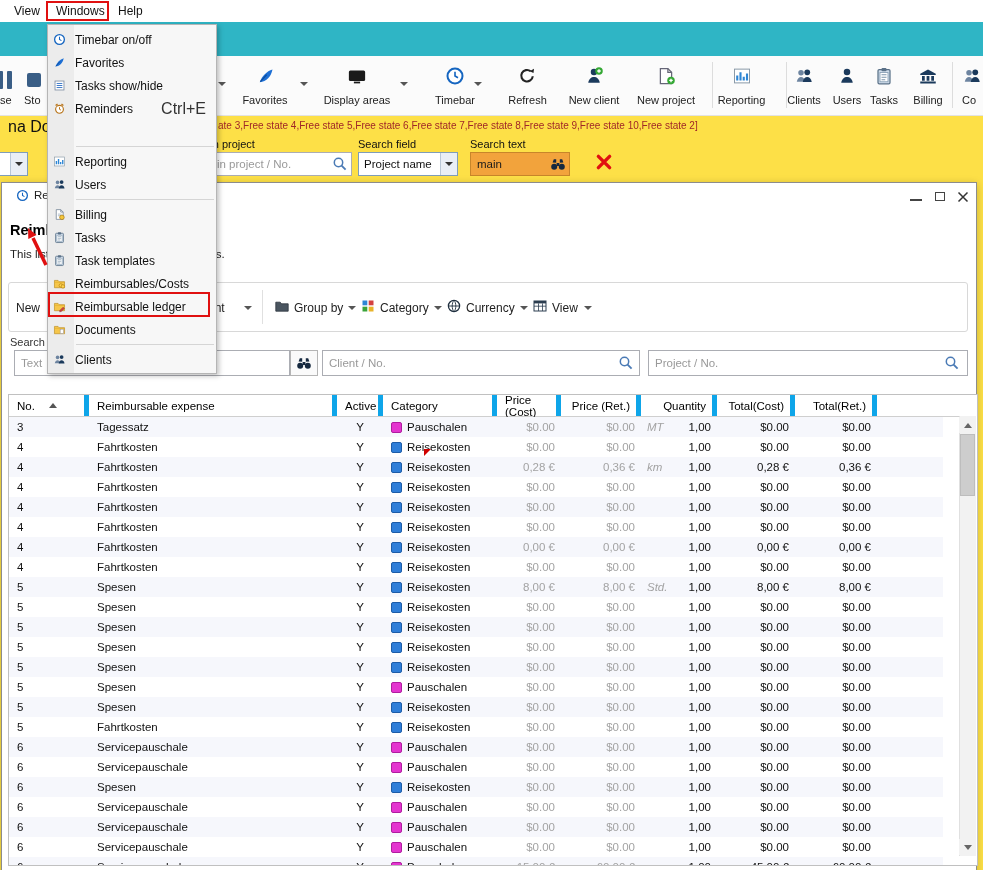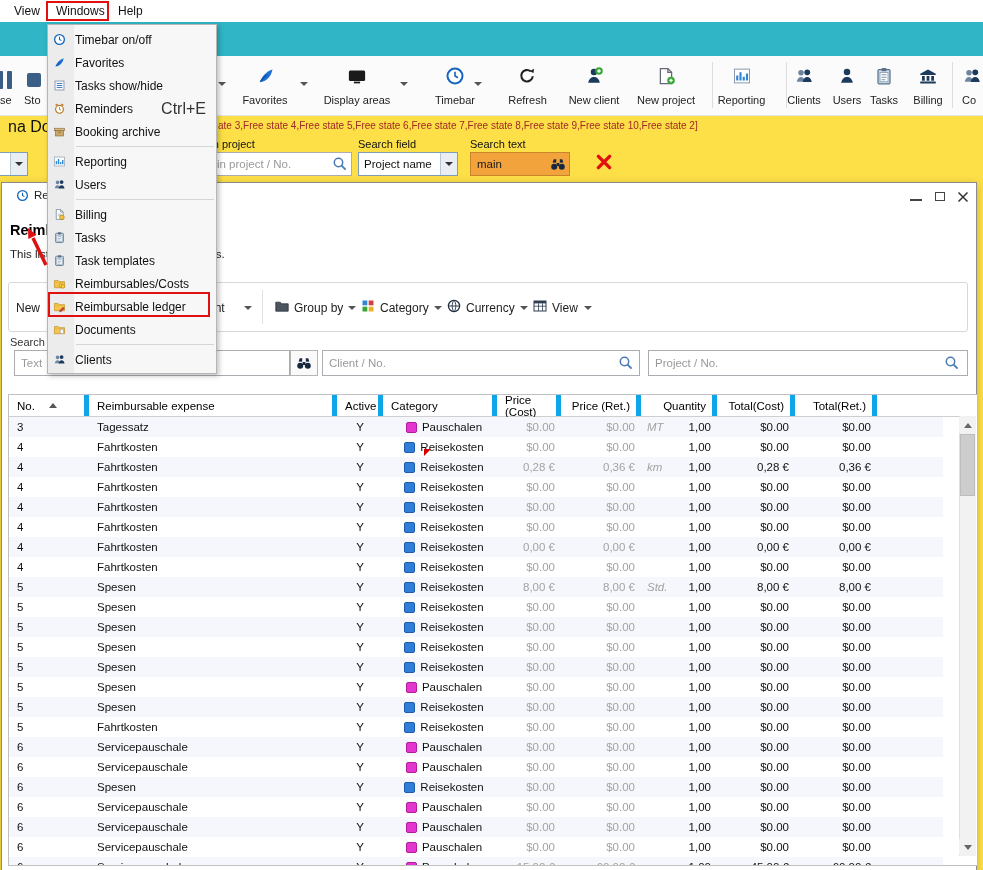--- a/index.html
+++ b/index.html
@@ -52,21 +52,21 @@
   #thead{position:absolute;left:0;top:0;width:951px;height:22px;background:#fff;border-bottom:1px solid #cfcfcf;display:flex;font-size:11.5px;color:#000;}
   .h{display:flex;align-items:center;border-right:5px solid #0ea5e9;height:100%;padding:0 6px 0 8px;}
   .h.r{justify-content:flex-end;}
   #tbody{position:absolute;left:0;top:22px;width:934px;}
   .trow{display:flex;height:20px;line-height:20px;font-size:11.5px;width:934px;background:#fff;}
   .trow.alt{background:#f6f7fc;}
   .tc{flex:none;overflow:hidden;white-space:nowrap;}
   .c-no{width:80px;padding-left:8px;}
   .c-exp{width:248px;padding-left:8px;}
   .c-act{width:46px;text-align:center;}
-  .c-cat{width:114px;padding-left:8px;display:flex;align-items:center;gap:5px;justify-content:center;}
+  .c-cat{width:114px;padding-left:8px;display:flex;align-items:center;gap:5px;}
   .c-pc{width:64px;}
   .c-pr{width:80px;}
   .c-un{width:36px;padding-left:6px;font-style:italic;}
   .c-q{width:40px;}
   .c-tc{width:78px;}
   .c-tr{width:82px;}
   .num{text-align:right;padding-right:6px;}
   .gray{color:#a3a3a3;}
   .swatch{display:inline-block;width:11px;height:11px;border-radius:2px;}
   .swatch.magenta{background:#e435cf;border:1px solid #b01ca0;}
@@ -819,26 +819,20 @@
         </svg>
         <span class="mtext">Tasks show/hide</span>
       </div>
     <div class="mi" style="top:72px">
         <svg class="ic13">
           <use href="#s-alarm"></use>
         </svg>
         <span class="mtext">Reminders</span>
         <span class="msc">Ctrl+E</span>
       </div>
-    <div class="mi" style="top:95px">
-        <svg class="ic13">
-          <use href="#s-box"></use>
-        </svg>
-        <span class="mtext">Booking archive</span>
-      </div>
     <div class="msep" style="top:121px"></div>
     <div class="mi" style="top:125px">
         <svg class="ic13">
           <use href="#s-chart"></use>
         </svg>
         <span class="mtext">Reporting</span>
       </div>
     <div class="mi" style="top:148px">
         <svg class="ic13">
           <use href="#s-users"></use>

